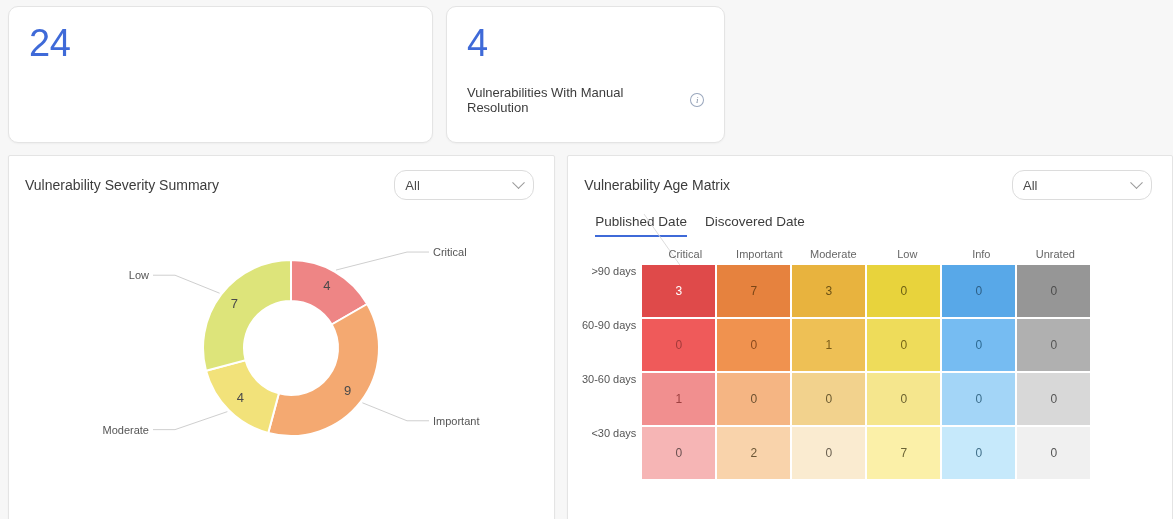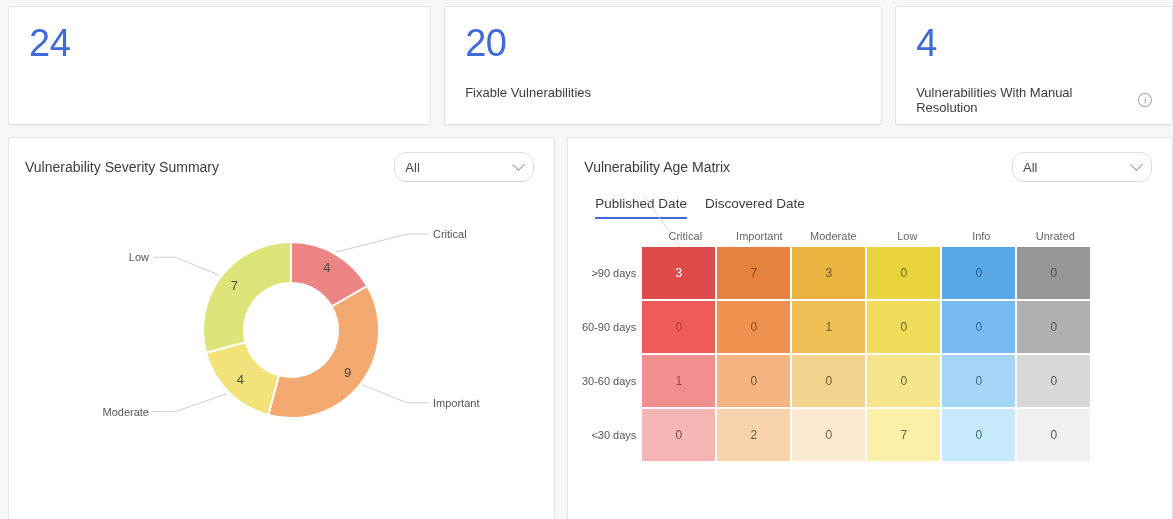--- a/index.html
+++ b/index.html
@@ -11,22 +11,22 @@
     color: #333;
     overflow: hidden;
   }
   .page { position: relative; width: 1173px; height: 519px; }
 
   
   .kpi-row { display: flex; gap: 13px; padding: 6px 0 0 8px; }
   .kpi-card {
     background: #fff;
     border: 1px solid #e4e4e4;
-    border-radius: 2px;
-    height: 119px;
+    border-radius: 10px;
+    height: 137px;
     padding: 14px 20px 0 20px;
     box-shadow: 0 1px 2px rgba(0,0,0,0.04);
     position: relative;
   }
   .kpi-card.c1 { width: 425px; }
   .kpi-card.c2 { width: 440px; }
   .kpi-card.c3 { width: 279px; }
   .kpi-value {
     font-size: 38px;
     line-height: 44px;
@@ -126,21 +126,21 @@
     display: flex;
     margin-left: 72px;
     margin-bottom: 5px;
   }
   .mx-colhead div {
     width: 74px;
     text-align: center;
     font-size: 11px;
     color: #666;
   }
-  .mx-row { display: flex; align-items: center; margin-bottom: 2px; }
+  .mx-row { display: flex; align-items: flex-start; margin-bottom: 2px; }
   .mx-rowhead {
     width: 66px;
     text-align: right;
     padding-right: 6px;
     font-size: 11px;
     color: #555;
   }
   .mx-cell {
     width: 73px;
     height: 52px;
@@ -161,26 +161,20 @@
 <body>
 
 <div class="page">
 
   <div class="kpi-row">
 
     <div class="kpi-card c1">
       <div class="kpi-value">24</div>
     </div>
 
-    <div class="kpi-card c2">
-      <div class="kpi-value">20</div>
-      <div class="kpi-label">
-        <span>Fixable Vulnerabilities</span>
-      </div>
-    </div>
 
     <div class="kpi-card c3">
       <div class="kpi-value">4</div>
       <div class="kpi-label">
         <span>Vulnerabilities With Manual Resolution</span>
         <span class="info-icon">i</span>
       </div>
     </div>
 
   </div>

